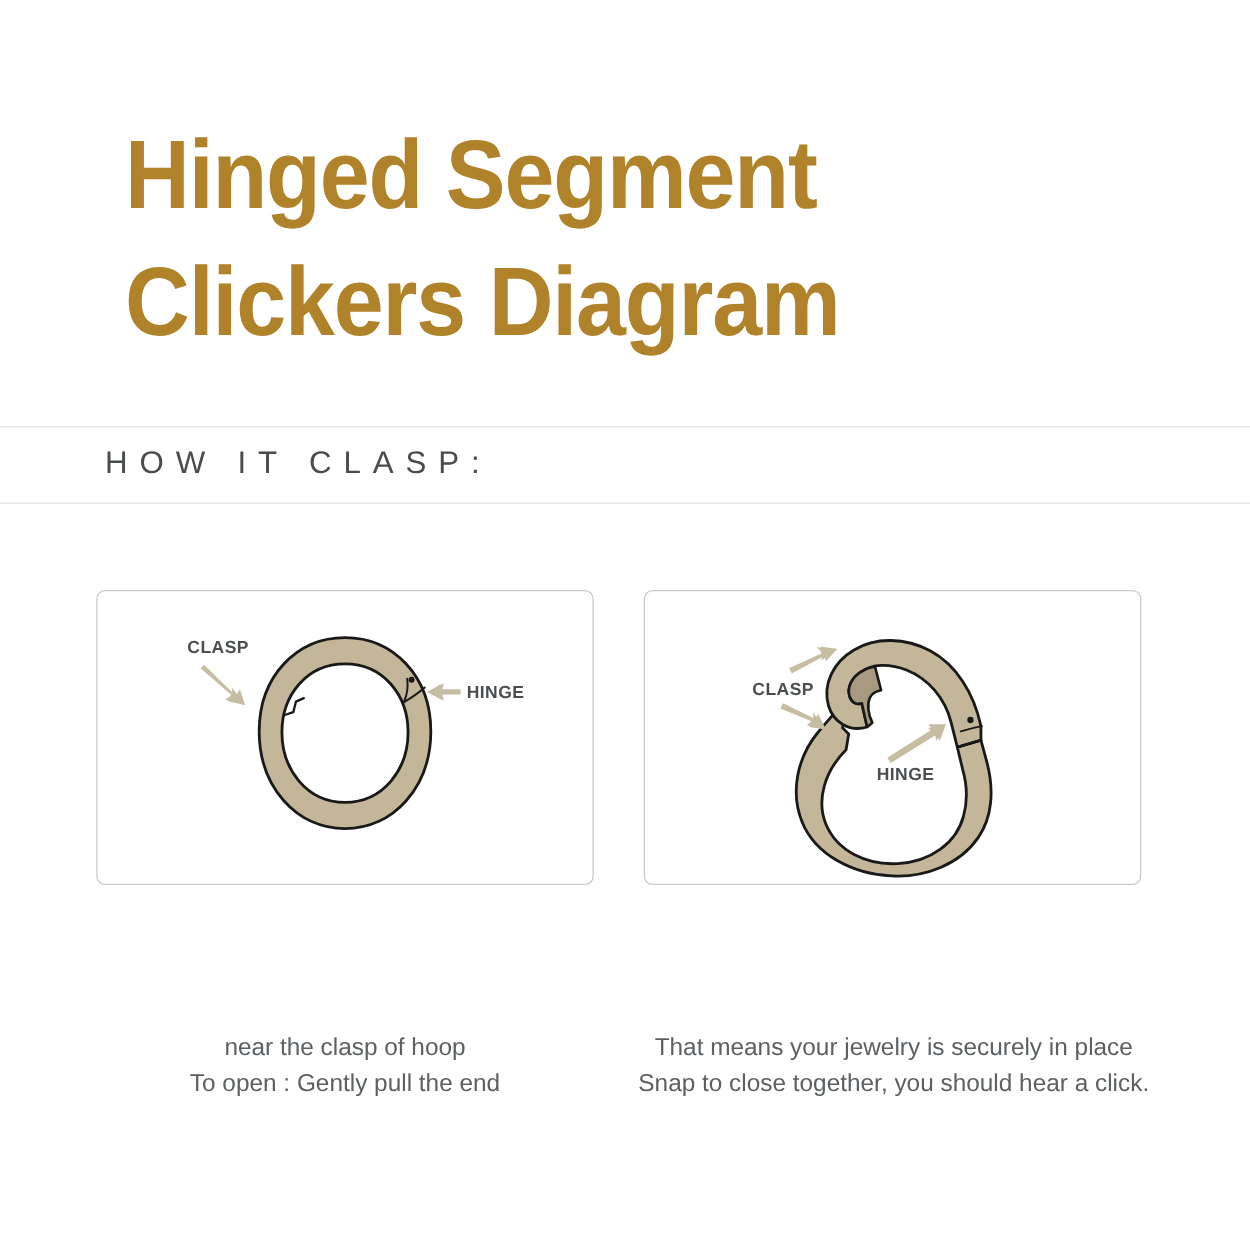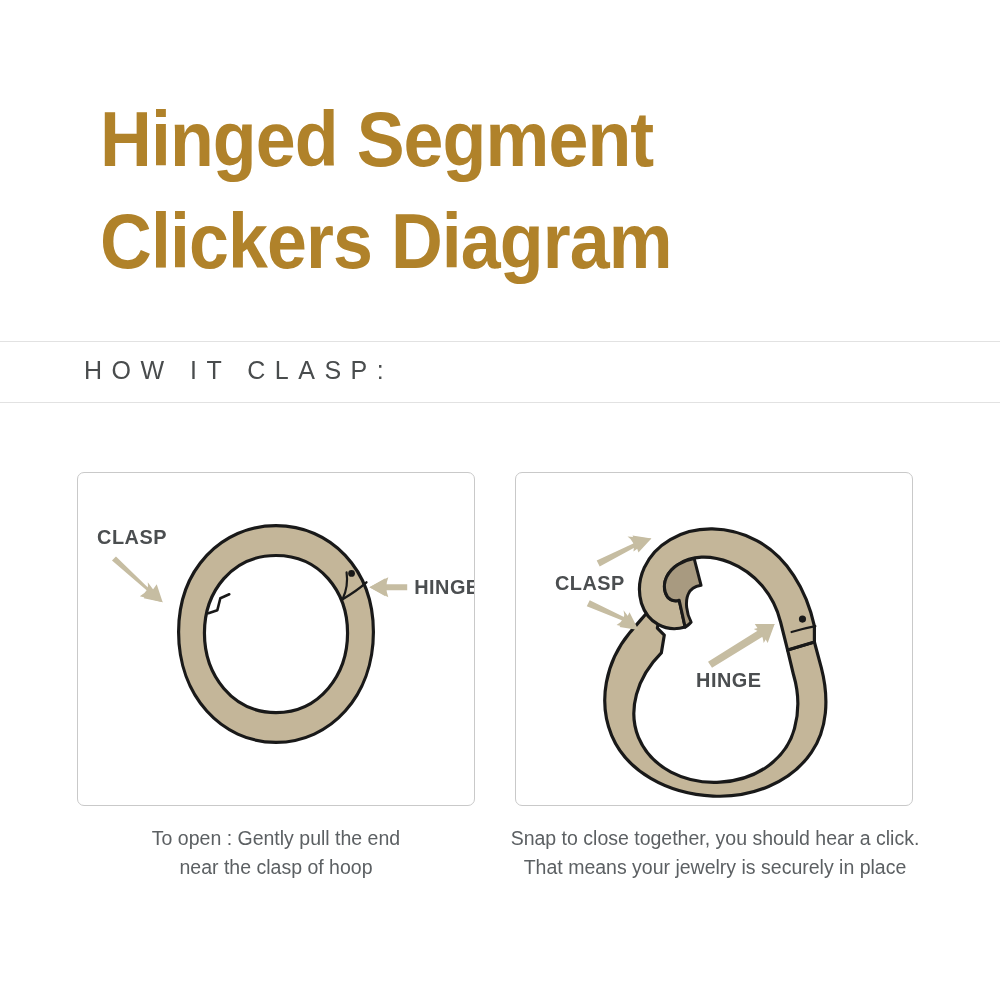--- a/index.html
+++ b/index.html
@@ -55,21 +55,21 @@
     letter-spacing: 9.5px;
     color: #494c4d;
     white-space: nowrap;
   }
 
   
   .panel {
     position: absolute;
     top: 472px;
     width: 398px;
-    height: 334px;
+    height: 236px;
     border: 1px solid #c9c9c9;
     border-radius: 7px;
     background: #ffffff;
     box-sizing: border-box;
   }
   .panel-left  { left: 77px; }
   .panel-right { left: 515px; }
 
   .panel svg {
     display: block;
@@ -215,19 +215,19 @@
 
     <g>
       <path d="M193,190 L244,158 L240,152 L260,152 L253,171 L249,164 L197,196 Z" fill="#c6bda2"></path>
       <path d="M260,152 L249,171 Q248,160 239,157 Z" fill="#c6bda2"></path>
     </g>
     <text class="lbl" x="181" y="215">HINGE</text>
   </svg>
 </div>
 
 <div class="caption caption-left">
+  <span class="caption-line">near the clasp of hoop</span>
   <span class="caption-line">To open : Gently pull the end</span>
-  <span class="caption-line">near the clasp of hoop</span>
 </div>
 <div class="caption caption-right">
+  <span class="caption-line">That means your jewelry is securely in place</span>
   <span class="caption-line">Snap to close together, you should hear a click.</span>
-  <span class="caption-line">That means your jewelry is securely in place</span>
 </div>
 
 </body></html>

